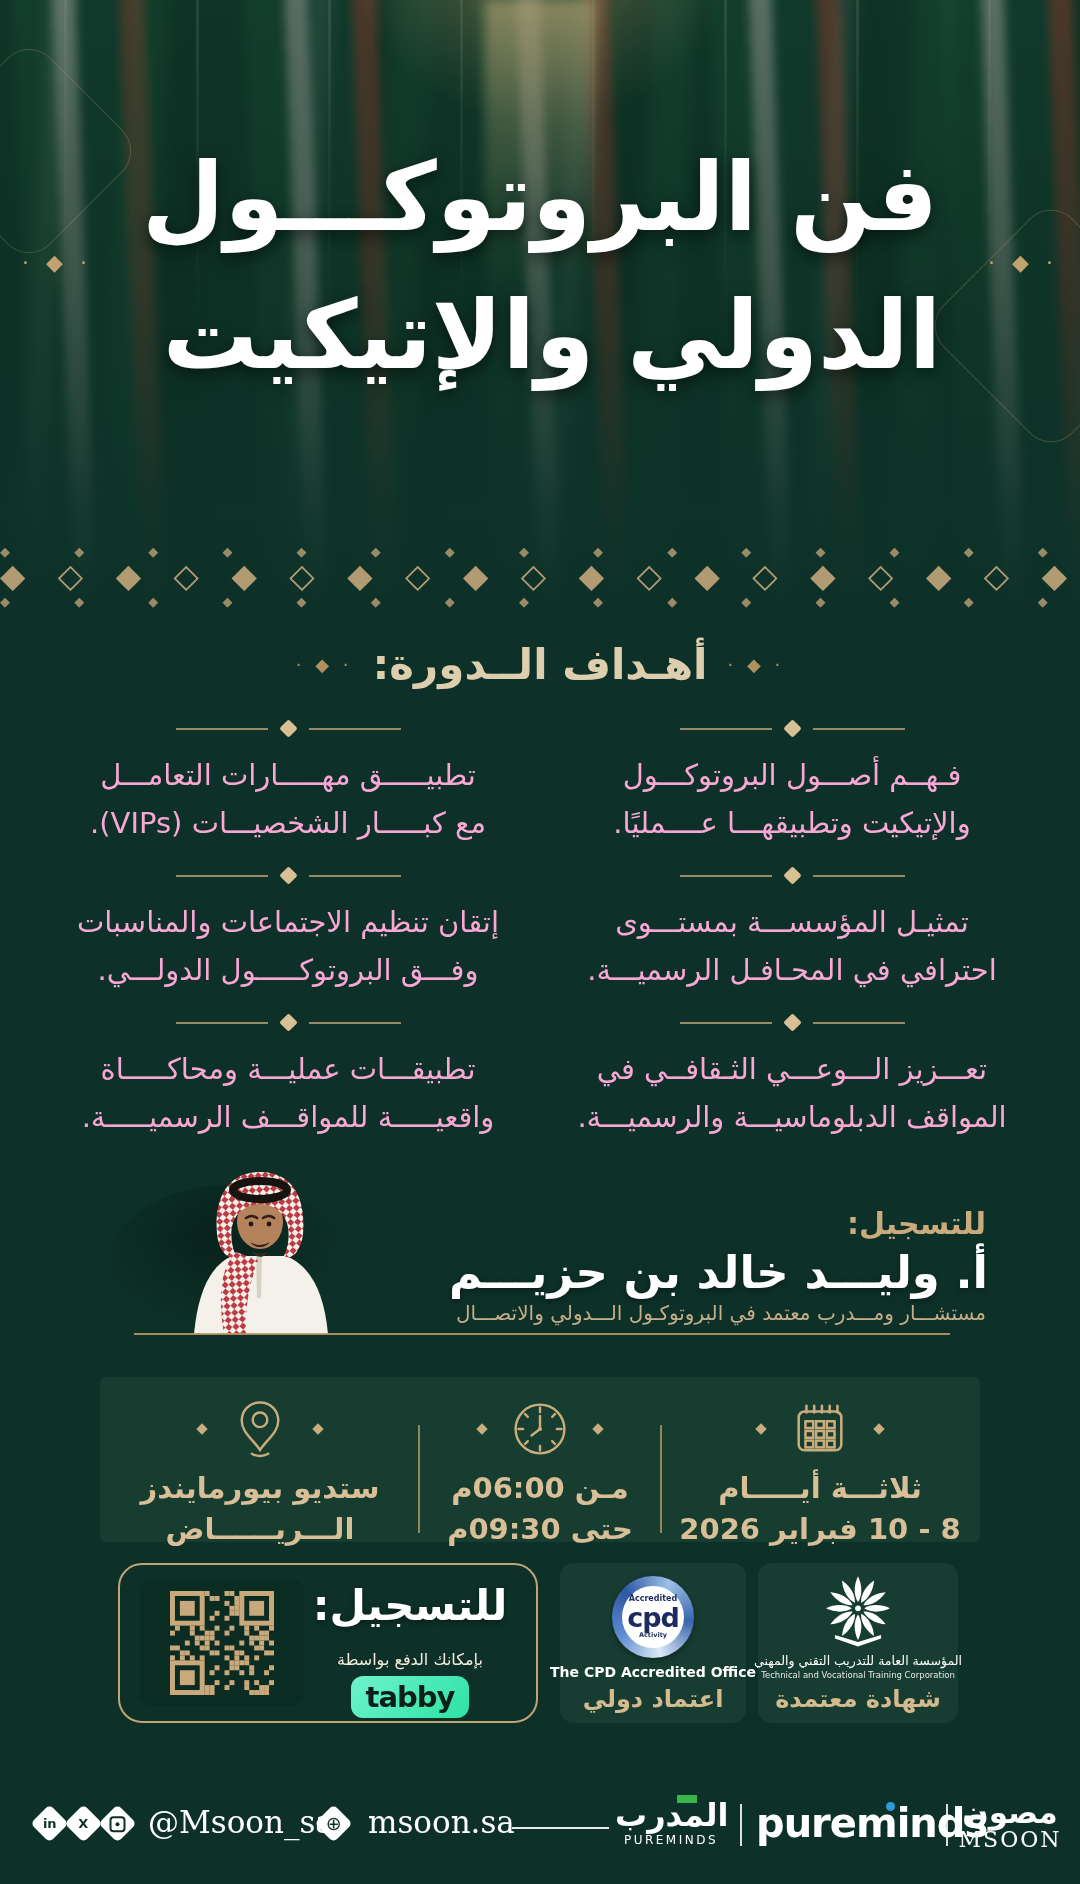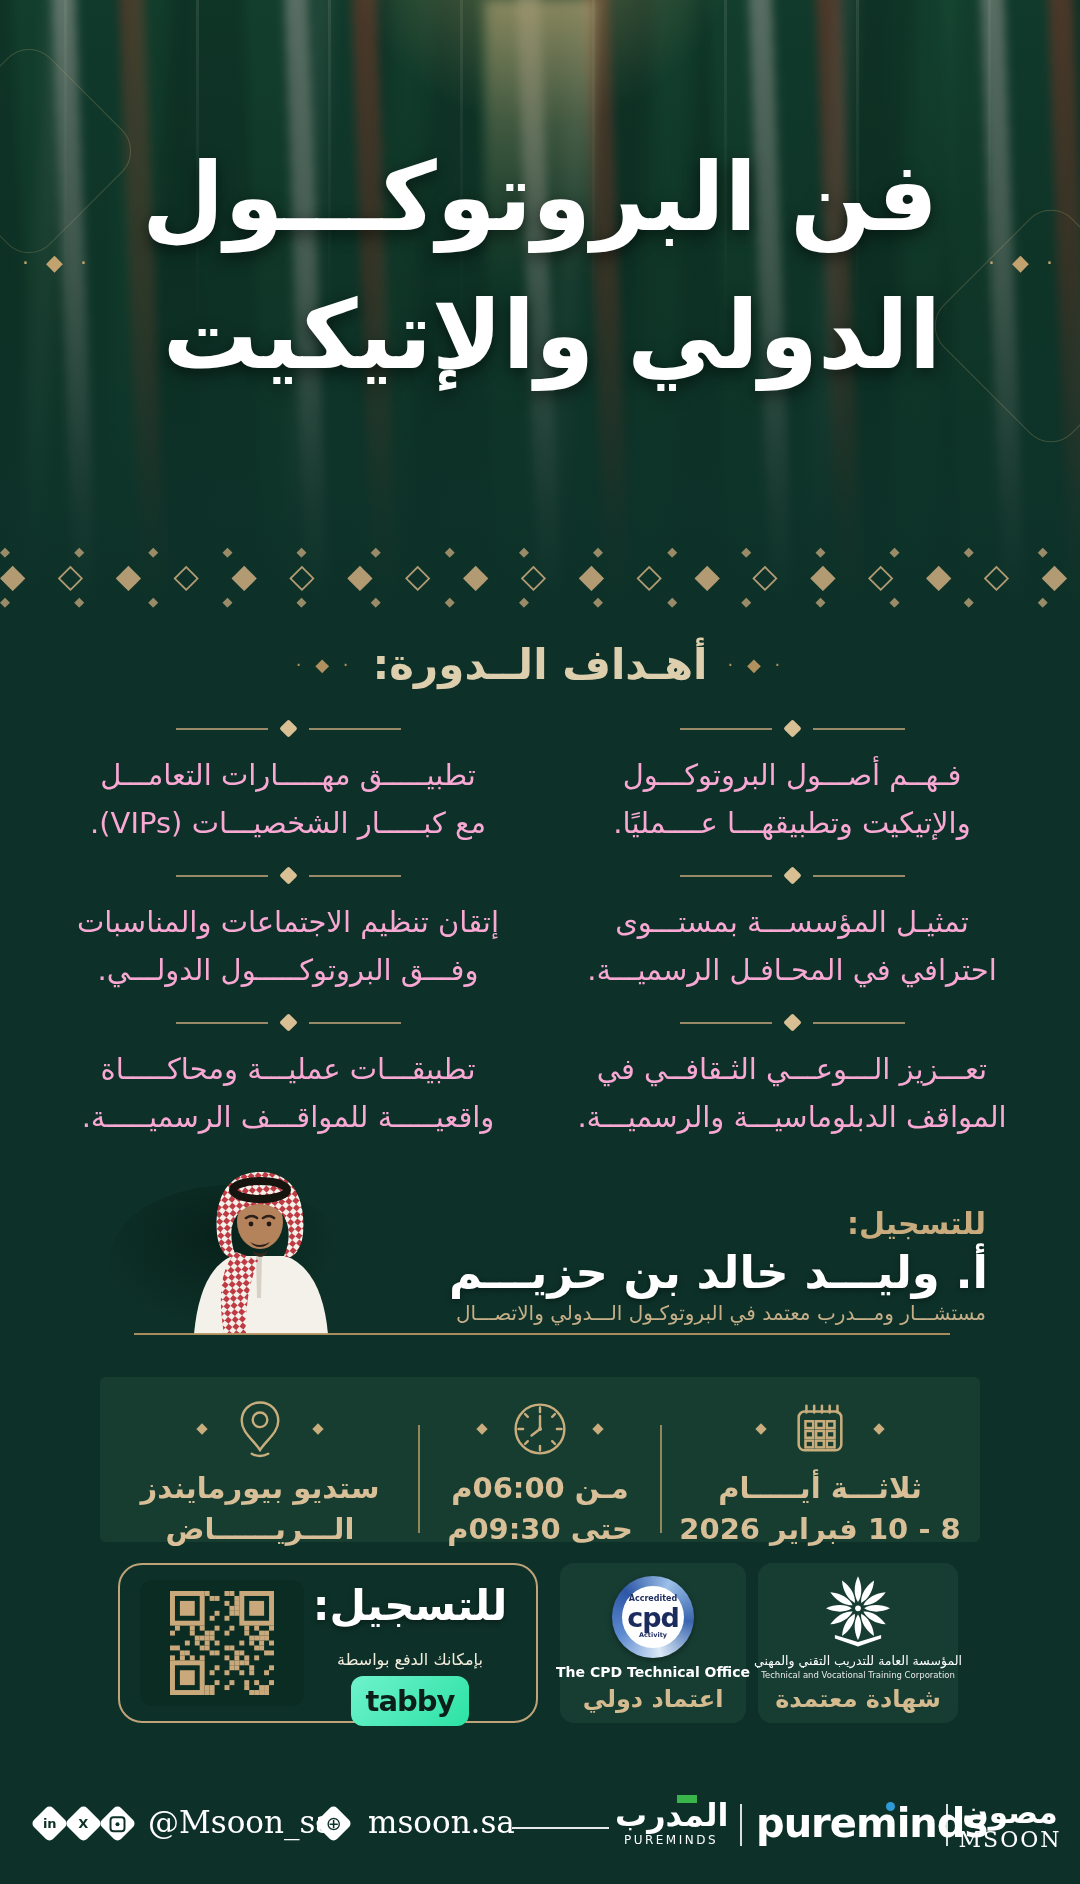--- a/index.html
+++ b/index.html
@@ -69,21 +69,21 @@
   .info-divider.d1{left:318px;}
   .info-divider.d2{left:560px;}
   
   .reg-box{position:absolute;left:118px;top:1563px;width:420px;height:160px;border:2px solid #bfa379;
     border-radius:24px;box-sizing:border-box;}
   .qr-wrap{position:absolute;left:20px;top:15px;width:164px;height:126px;background:#0a2c23;border-radius:12px;
     display:flex;align-items:center;justify-content:center;}
   .reg-right{position:absolute;right:24px;top:16px;width:204px;text-align:center;}
   .reg-title{color:#ffffff;font-size:42px;font-weight:bold;direction:rtl;text-shadow:0 2px 6px rgba(0,0,0,.4);}
   .reg-note{margin-top:20px;color:#f2ecdd;font-size:16px;direction:rtl;}
-  .tabby{margin:7px auto 0;width:118px;height:50px;border-radius:12px;
+  .tabby{margin:7px auto 0;width:118px;height:42px;border-radius:12px;
     background:linear-gradient(135deg,#6ff2cc,#2ce2a4);display:flex;align-items:center;justify-content:center;
     color:#0b1f18;font-size:29px;font-weight:bold;letter-spacing:-1px;}
   .acc-panel{position:absolute;top:1563px;height:160px;border-radius:14px;background:rgba(47,88,73,.32);
     display:flex;flex-direction:column;align-items:center;}
   .acc-panel.cpd{left:560px;width:186px;}
   .acc-panel.tvtc{left:758px;width:200px;}
   .cpd-badge{margin-top:13px;width:82px;height:82px;border-radius:50%;
     background:conic-gradient(from 25deg,#9cc0e8,#3a66b0,#dce9f6,#5d8ad0,#2e57a6,#9cc0e8);
     display:flex;align-items:center;justify-content:center;box-shadow:0 2px 6px rgba(0,0,0,.35);}
   .cpd-inner{width:62px;height:62px;border-radius:50%;background:#ffffff;color:#1c2b5e;
@@ -426,21 +426,21 @@
   </div>
 
   <div class="acc-panel cpd">
     <div class="cpd-badge">
       <div class="cpd-inner">
         <div class="cpd-top">Accredited</div>
         <div class="cpd-main">cpd</div>
         <div class="cpd-bot">Activity</div>
       </div>
     </div>
-    <div class="cpd-org">The CPD Technical Office</div>
+    <div class="cpd-org">The CPD Accredited Office</div>
     <div class="acc-caption">اعتماد دولي</div>
   </div>
 
   <div class="acc-panel tvtc">
     <svg class="tvtc-emblem" width="72" height="80" viewBox="-40 -42 80 90">
       <defs>
           <path id="pt" d="M0,-36 C5,-26 5,-14 0,-7 C-5,-14 -5,-26 0,-36 Z"></path>
         </defs>
       <g fill="#ffffff">
         <use href="#pt"></use>

